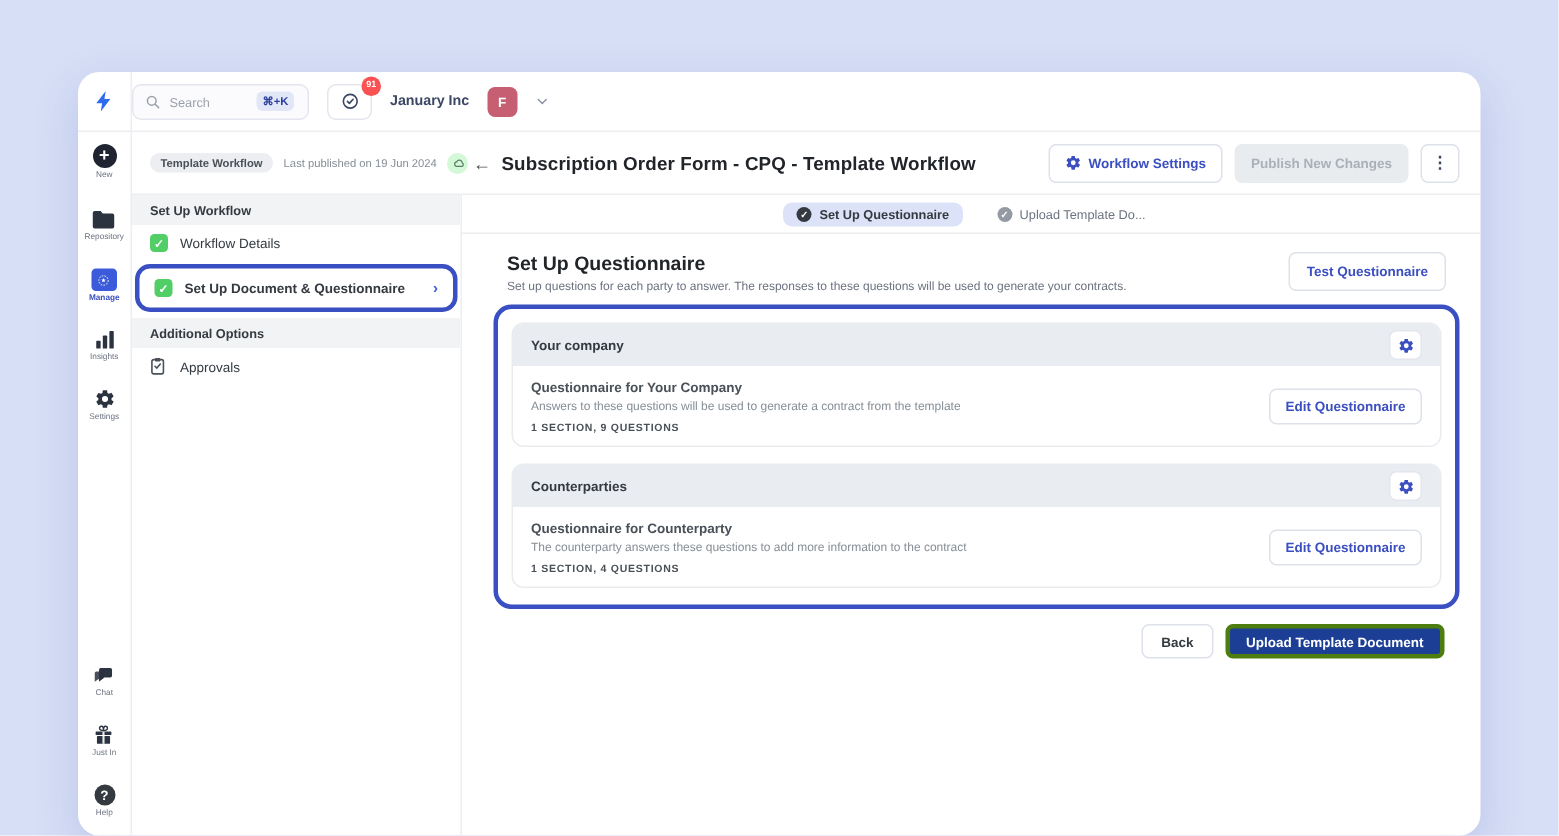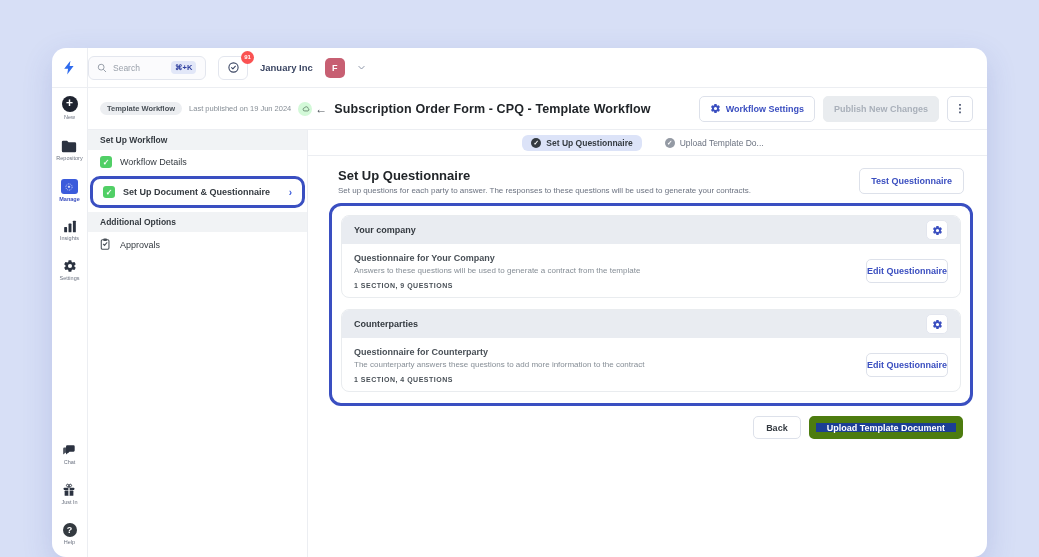--- a/index.html
+++ b/index.html
@@ -117,25 +117,25 @@
   .q-card:last-child { margin-bottom:2px; }
   .q-card-hd { background:#e9ecf1; display:flex; align-items:center; justify-content:space-between;
     padding:5px 12px; height:28px; }
   .q-card-hd-title { font-size:9px; font-weight:bold; color:#343a40; }
   .gear-btn { width:22px; height:20px; background:#fff; border:1px solid #e3e6ee; border-radius:5px;
     display:flex; align-items:center; justify-content:center; cursor:pointer; }
   .q-card-body { display:flex; align-items:center; justify-content:space-between; padding:9px 12px 8px 12px; }
   .q-title { font-size:9px; color:#495057; font-weight:bold; }
   .q-desc { font-size:8px; color:#868e96; margin-top:3px; }
   .q-meta { font-size:7px; font-weight:bold; color:#495057; letter-spacing:.5px; margin-top:7px; }
-  .btn-edit { background:#fff; color:#3b4fc0; height:24px; padding:0 0; }
+  .btn-edit { background:#fff; color:#3b4fc0; height:24px; padding:0 10px; }
 
   .footer-actions { display:flex; justify-content:flex-end; gap:8px; margin-top:10px; padding-right:1px; }
   .btn-back { background:#fff; color:#343a40; height:23px; padding:0 12px; }
-  .btn-navy { background:#1c3e95; color:#fff; border:7px solid #4d7c0f; height:23px; padding:0 11px; }
+  .btn-navy { background:#1c3e95; color:#fff; border:3px solid #4d7c0f; height:23px; padding:0 11px; }
 
   svg { display:block; }
 </style>
 </head>
 <body>
 
 <div class="window">
 
   <div class="topbar">
     <div class="logo-cell">

